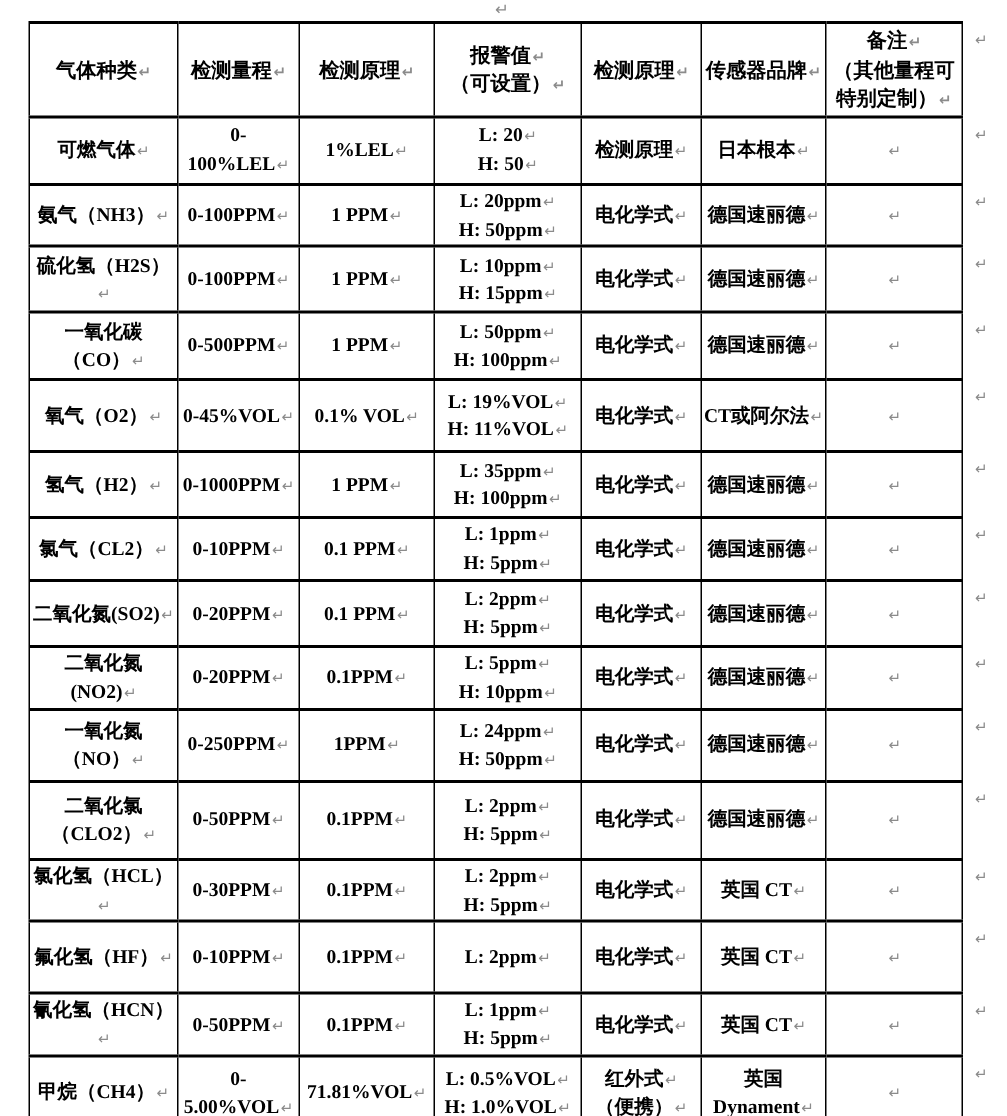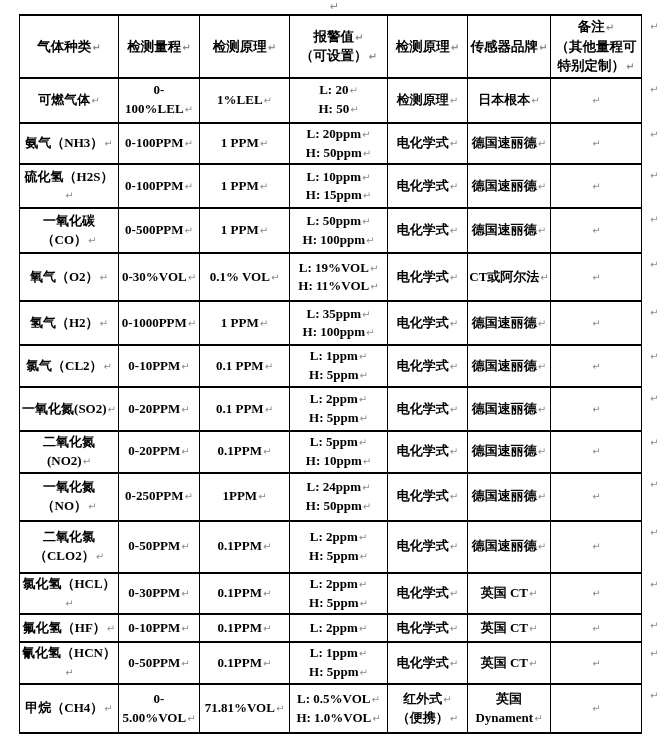--- a/index.html
+++ b/index.html
@@ -179,21 +179,21 @@
         <td>
           <div class="para"><span class="mark">↵</span></div>
         </td>
         <td class="outside"><span class="mark">↵</span></td>
       </tr>
       <tr style="height:48px">
         <td>
           <div class="para"><span class="b">氧气（O2）</span><span class="mark">↵</span></div>
         </td>
         <td>
-          <div class="para"><span class="b">0-30%VOL</span><span class="mark">↵</span></div>
+          <div class="para"><span class="b">0-45%VOL</span><span class="mark">↵</span></div>
         </td>
         <td>
           <div class="para"><span class="r">0.1% VOL</span><span class="mark">↵</span></div>
         </td>
         <td>
           <div class="para"><span class="b">L: 19%VOL</span><span class="mark">↵</span></div>
           <div class="para"><span class="r">H: 11%VOL</span><span class="mark">↵</span></div>
         </td>
         <td>
           <div class="para"><span class="r">电化学式</span><span class="mark">↵</span></div>
@@ -251,21 +251,21 @@
         <td>
           <div class="para"><span class="r">德国速丽德</span><span class="mark">↵</span></div>
         </td>
         <td>
           <div class="para"><span class="mark">↵</span></div>
         </td>
         <td class="outside"><span class="mark">↵</span></td>
       </tr>
       <tr style="height:44px">
         <td>
-          <div class="para"><span class="b">一氧化氮(SO2)</span><span class="mark">↵</span></div>
+          <div class="para"><span class="b">二氧化氮(SO2)</span><span class="mark">↵</span></div>
         </td>
         <td>
           <div class="para"><span class="b">0-20PPM</span><span class="mark">↵</span></div>
         </td>
         <td>
           <div class="para"><span class="r">0.1 PPM</span><span class="mark">↵</span></div>
         </td>
         <td>
           <div class="para"><span class="b">L: 2ppm</span><span class="mark">↵</span></div>
           <div class="para"><span class="r">H: 5ppm</span><span class="mark">↵</span></div>
@@ -374,21 +374,21 @@
           <div class="para"><span class="r">电化学式</span><span class="mark">↵</span></div>
         </td>
         <td>
           <div class="para"><span class="r">英国 CT</span><span class="mark">↵</span></div>
         </td>
         <td>
           <div class="para"><span class="mark">↵</span></div>
         </td>
         <td class="outside"><span class="mark">↵</span></td>
       </tr>
-      <tr style="height:28px">
+      <tr style="height:48px">
         <td>
           <div class="para"><span class="b">氟化氢（HF）</span><span class="mark">↵</span></div>
         </td>
         <td>
           <div class="para"><span class="b">0-10PPM</span><span class="mark">↵</span></div>
         </td>
         <td>
           <div class="para"><span class="r">0.1PPM</span><span class="mark">↵</span></div>
         </td>
         <td>

